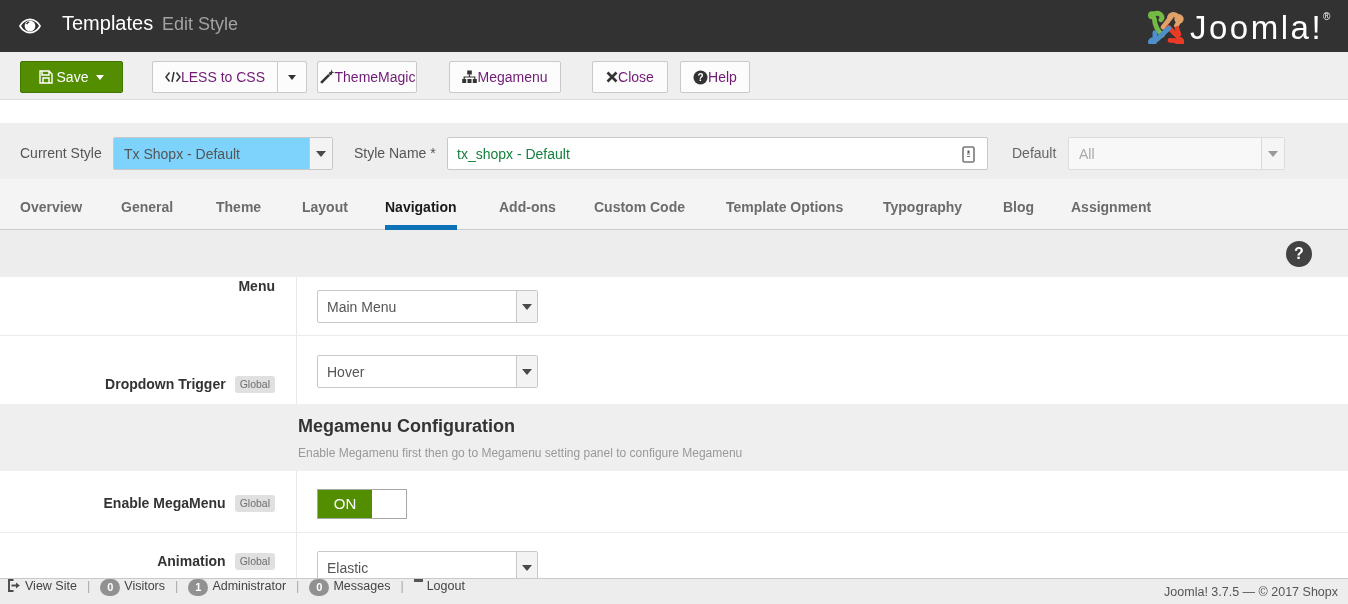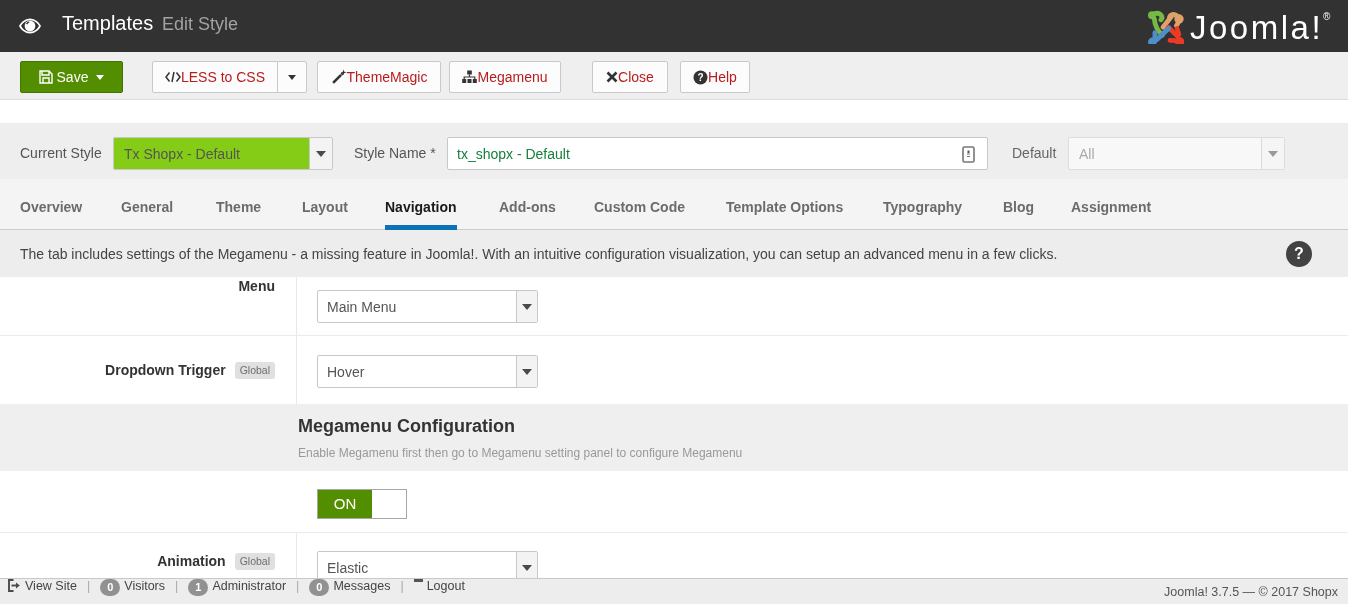--- a/index.html
+++ b/index.html
@@ -8,38 +8,38 @@
 
 .hdr{height:52px;background:#323232;position:relative}
 .hdr .eye{position:absolute;left:19px;top:18px}
 .hdr .t1{position:absolute;left:62px;top:12px;font-size:20px;color:#fff}
 .hdr .t2{position:absolute;left:162px;top:13.5px;font-size:18px;color:#a2a2a2}
 .logo .mark{position:absolute;left:1146px;top:6px}
 .logo .word{position:absolute;left:1190px;top:9px;color:#fff;font-size:33px;letter-spacing:2.5px;font-weight:normal}
 .logo sup{color:#fff;font-size:10px;vertical-align:top;position:relative;top:2px}
 
 .tbar{height:48px;background:#efefef;position:relative;border-bottom:1px solid #dcdcdc}
-.btn{position:absolute;top:9px;height:32px;background:#fcfcfc;border:1px solid #c9c9c9;border-radius:2px;display:flex;align-items:center;justify-content:center;font-size:14px;color:#b91c1c;}
+.btn{position:absolute;top:9px;height:32px;background:#fcfcfc;border:1px solid #c9c9c9;border-radius:2px;display:flex;align-items:center;justify-content:center;font-size:14px;color:#701a75;}
 .btn svg{flex:0 0 auto}
 .bsave{left:20px;width:103px;background:#538d00;border-color:#447500;color:#fff;font-weight:normal;gap:4px}
 .bless{left:152px;width:126px;border-radius:2px 0 0 2px}
 .blessc{left:277px;width:30px;border-radius:0 2px 2px 0}
-.bmagic{left:317px;width:124px}
+.bmagic{left:317px;width:100px}
 .bmega{left:449px;width:112px}
 .bclose{left:592px;width:76px}
 .bhelp{left:680px;width:70px}
 .caret{width:0;height:0;border-left:4px solid transparent;border-right:4px solid transparent;border-top:5px solid #333;display:inline-block}
 .caret2{width:0;height:0;border-left:5px solid transparent;border-right:5px solid transparent;border-top:6px solid #4a4a4a;display:inline-block}
 .caretw{border-top-color:#fff}
 
 .gap1{height:23px;background:#fff}
 
 .crow{height:56px;background:#eeeeee;position:relative;font-size:14px;color:#555}
 .crow .lbl{position:absolute;top:22px}
-.sel{position:absolute;background:#84cc16;border:1px solid #c8c8c8;border-radius:2px;height:33px;top:14px;font-size:14px;color:#555}
+.sel{position:absolute;background:#7dd3fc;border:1px solid #c8c8c8;border-radius:2px;height:33px;top:14px;font-size:14px;color:#555}
 .sel .txt{position:absolute;left:10px;top:8px;white-space:nowrap}
 .sel .cbox{position:absolute;right:0;top:0;bottom:0;width:23px;border-left:1px solid #c8c8c8;background:#f3f3f3;display:flex;align-items:center;justify-content:center}
 .inp{position:absolute;left:447px;top:14px;width:541px;height:33px;background:#fff;border:1px solid #c8c8c8;border-radius:2px}
 .inp .txt{position:absolute;left:9px;top:8px;font-size:14px;color:#15803d}
 
 .tabs{height:51px;background:#f4f4f4;border-bottom:1px solid #ccc;position:relative}
 .tab{position:absolute;top:20px;font-size:14px;font-weight:bold;color:#6b6b6b;white-space:nowrap}
 .tab.on{color:#1a1a1a}
 .tab.on:after{content:"";position:absolute;left:0;right:0;top:26px;height:5px;background:#0e72b7}
 
@@ -187,50 +187,50 @@
   <span class="tab on" style="left:385px">Navigation</span>
   <span class="tab" style="left:499px">Add-ons</span>
   <span class="tab" style="left:594px">Custom Code</span>
   <span class="tab" style="left:726px">Template Options</span>
   <span class="tab" style="left:883px">Typography</span>
   <span class="tab" style="left:1003px">Blog</span>
   <span class="tab" style="left:1071px">Assignment</span>
 </div>
 
 <div class="ibar">
-  <span class="txt">The tab includes settings of the Megamenu - a missing feature in Joomla!. With an intuitive configuration visualization, you can setup an advanced menu in a few clicks.</span>
   <span class="qmark">?</span>
 </div>
 
 <div class="row" style="height:59px">
   <div class="lab"><span class="name" style="">Menu</span></div>
   <div class="fsel" style="top:13px">
       <span class="txt">Main Menu</span>
       <span class="cbox">
         <span class="caret2"></span>
       </span>
     </div>
 </div>
 
 <div class="row" style="height:68px;border-bottom:none">
-  <div class="lab"><span class="name" style="margin-top:26px">Dropdown Trigger</span><span class="badge" style="margin-top:25px">Global</span></div>
+  <div class="lab"><span class="name" style="margin-top:40px">Dropdown Trigger</span><span class="badge" style="margin-top:25px">Global</span></div>
   <div class="fsel" style="top:19px">
       <span class="txt">Hover</span>
       <span class="cbox">
         <span class="caret2"></span>
       </span>
     </div>
 </div>
 
 <div class="band">
   <h3>Megamenu Configuration</h3>
   <div class="sub">Enable Megamenu first then go to Megamenu setting panel to configure Megamenu</div>
 </div>
 
 <div class="row" style="height:62px">
+  <div class="lab"><span class="name" style="margin-top:24px">Enable MegaMenu</span><span class="badge" style="margin-top:23px">Global</span></div>
   <div class="toggle">
       <span class="onp">ON</span>
       <span class="knob"></span>
     </div>
 </div>
 
 <div class="row" style="height:45px;border-bottom:none">
   <div class="lab" style="border-right-color:#e8e8e8"><span class="name" style="margin-top:20px">Animation</span><span class="badge" style="margin-top:19px">Global</span></div>
   <div class="fsel" style="top:18px">
       <span class="txt">Elastic</span>

